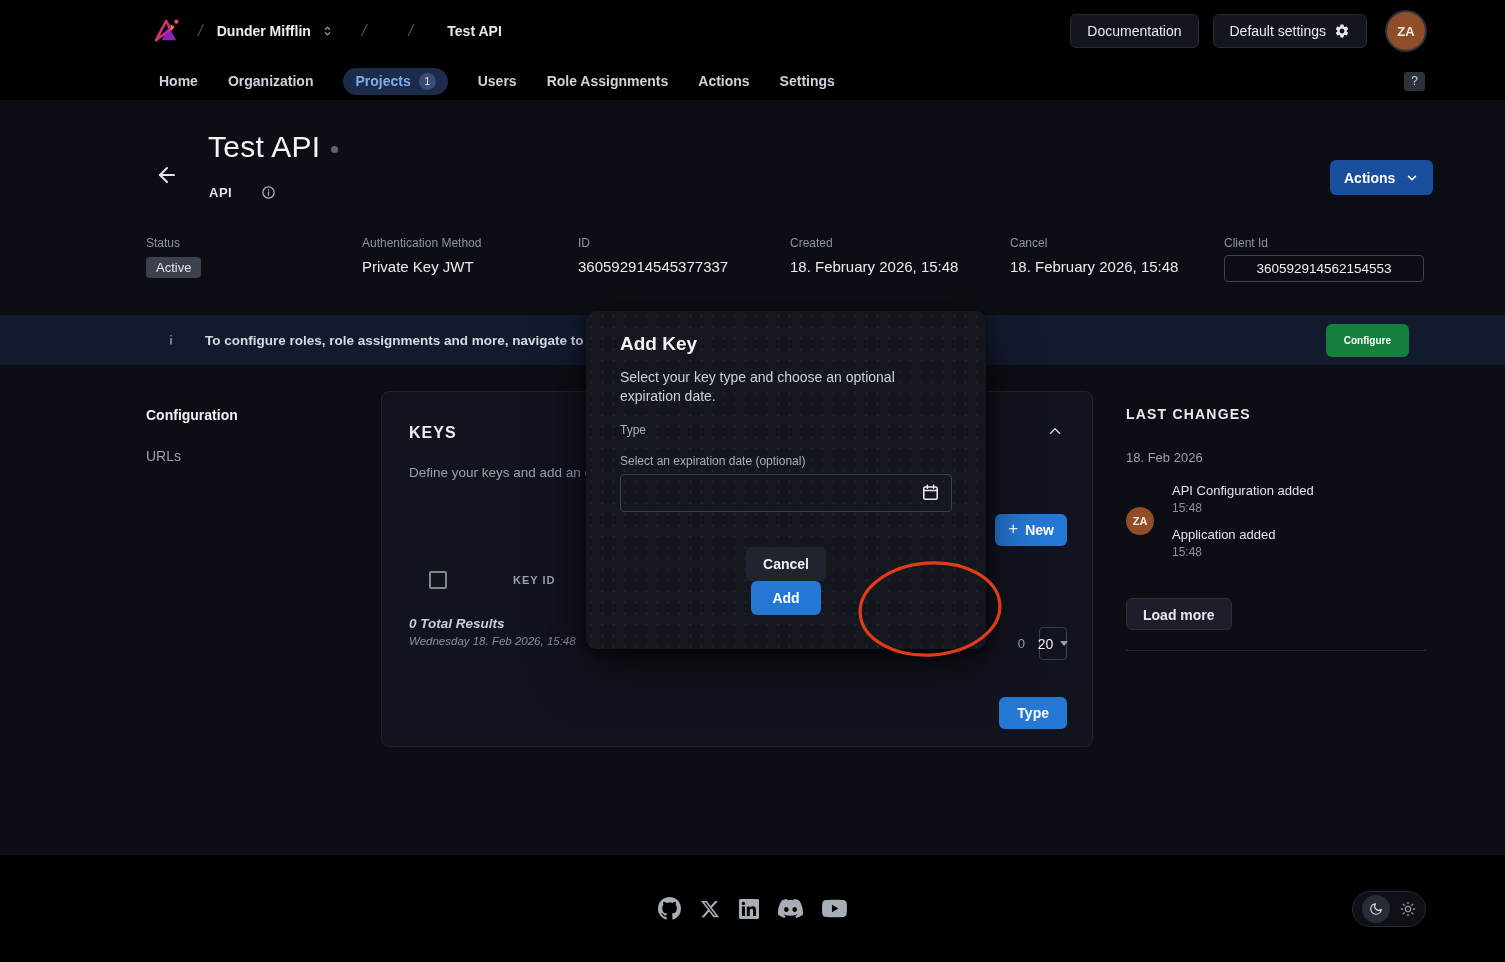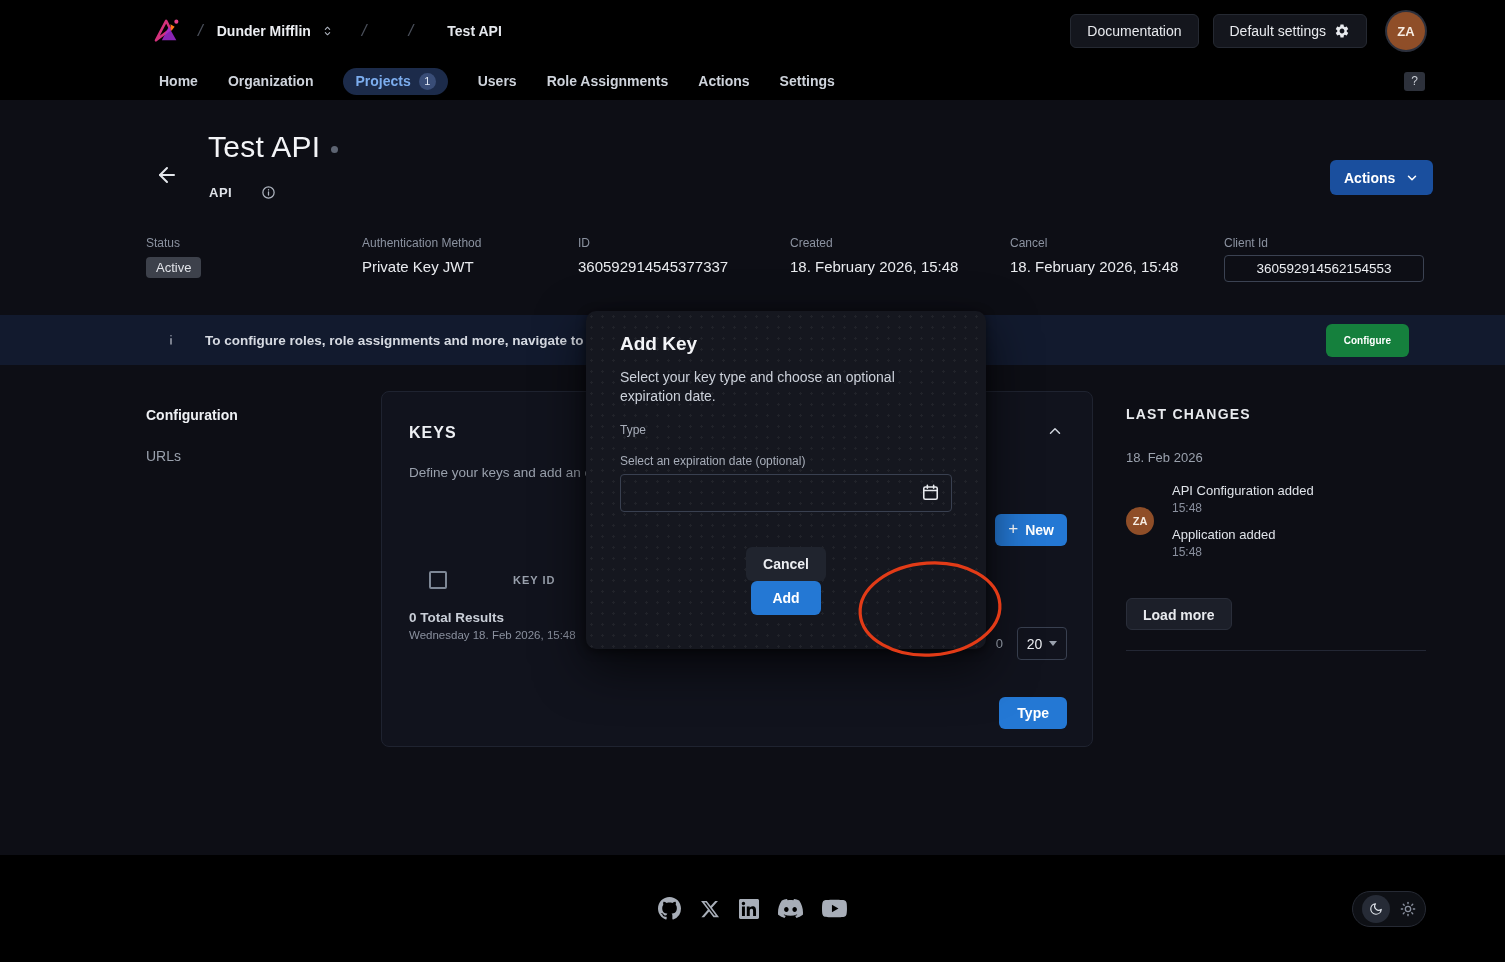--- a/index.html
+++ b/index.html
@@ -83,26 +83,26 @@
     letter-spacing: 1px; color: #eef0f4; }
   .collapse-btn { position: absolute; right: 28px; top: 30px; color: #ced3db; background: none; border: none; cursor: pointer; }
   .card-desc { position: absolute; left: 27px; top: 73px; font-size: 13.5px; color: #9aa1ad; white-space: nowrap; }
   .new-btn { position: absolute; right: 25px; top: 122px; height: 32px; padding: 0 13px;
     background: #2478d4; border: none; border-radius: 6px; color: #fff; font-size: 14px; font-weight: 600;
     font-family: inherit; display: inline-flex; align-items: center; gap: 7px; cursor: pointer; }
   .new-plus { font-size: 17px; font-weight: 400; margin-top: -2px; }
   .table-head { position: absolute; left: 47px; top: 179px; display: flex; align-items: center; gap: 66px; }
   .checkbox { width: 18px; height: 18px; border: 2px solid #7e8795; border-radius: 2px; background: transparent; cursor: pointer; }
   .col-label { font-size: 11px; font-weight: 700; letter-spacing: 1px; color: #9aa1ad; }
-  .totals { position: absolute; left: 27px; top: 218px; }
+  .totals { position: absolute; left: 27px; top: 224px; font-style: italic; }
   .totals .t1 { font-size: 13.5px; font-weight: 600; color: #c9ced7; }
   .totals .t2 { margin-top: 4px; font-size: 11.5px; color: #8a909e; }
   .paginator { position: absolute; right: 25px; top: 235px; display: flex; align-items: center; gap: 14px; }
   .page-info { font-size: 13px; color: #9aa1ad; }
-  .page-size { width: 50px; height: 33px; border: 1px solid #394050; border-radius: 4px;
+  .page-size { width: 28px; height: 33px; border: 1px solid #394050; border-radius: 4px;
     display: flex; align-items: center; justify-content: center; gap: 7px; cursor: pointer; background: transparent; }
   .page-size .v { font-size: 14px; color: #eceef2; }
   .caret-down { width: 0; height: 0; border-left: 4px solid transparent; border-right: 4px solid transparent;
     border-top: 5px solid #9aa1ad; }
   .save-btn { position: absolute; right: 25px; bottom: 17px; height: 32px; padding: 0 18px;
     background: #2478d4; border: none; border-radius: 6px; color: #fff; font-size: 14px; font-weight: 600;
     font-family: inherit; cursor: pointer; }
 
   
   .lastchanges { position: absolute; left: 1126px; top: 306px; width: 300px; }

